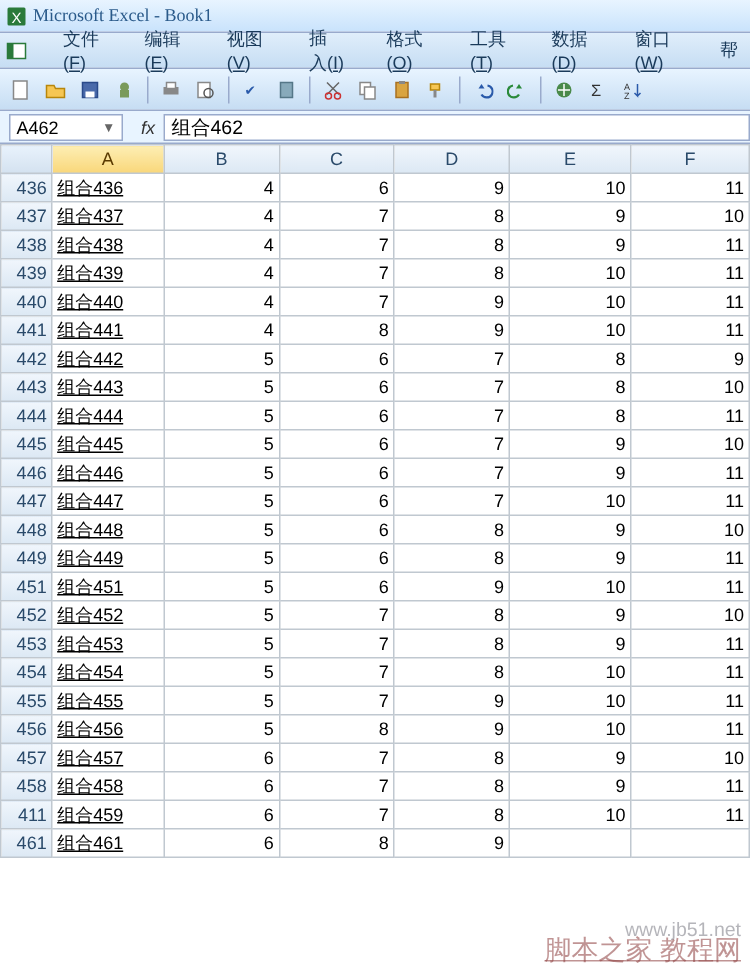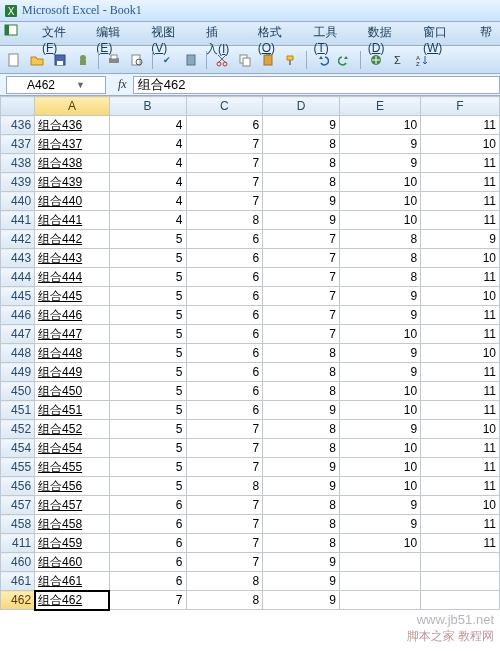--- a/index.html
+++ b/index.html
@@ -1,44 +1,44 @@
 <!DOCTYPE html>
 <html><head>
 <meta charset="utf-8">
 <style>
 * { box-sizing: border-box; margin: 0; padding: 0; }
 body { font-family: "Microsoft YaHei", SimSun, Arial, sans-serif; font-size: 12px; background: #fff; width: 500px; height: 651px; overflow: hidden; position: relative; }
 .titlebar { background: linear-gradient(#e8f4ff, #c9e3fc); height: 22px; display: flex; align-items: center; padding: 0 4px; border-bottom: 1px solid #9ac; }
 .titlebar .icon { width: 14px; height: 14px; margin-right: 4px; }
 .titlebar .title { color: #2a5a8a; font-size: 12px; font-family: Liberation Serif, serif; }
-.menubar { background: linear-gradient(#e0eefb, #c6ddf3); height: 24px; display: flex; padding: 0 4px; border-bottom: 1px solid #9ac; gap: 20px; }
+.menubar { background: linear-gradient(#e0eefb, #c6ddf3); height: 24px; display: flex; align-items: center; padding: 0 4px; border-bottom: 1px solid #9ac; gap: 20px; }
 .menubar .mbtn { width: 18px; height: 16px; display: flex; align-items: center; justify-content: center; }
 .menubar .mitem { padding: 2px 4px; color: #1a3a5a; cursor: pointer; }
 .menubar .mitem .ukey { text-decoration: underline; }
 .toolbar { background: linear-gradient(#e8f4ff, #c6ddf3); height: 28px; display: flex; align-items: center; padding: 0 4px; border-bottom: 1px solid #9ac; gap: 3px; }
 .toolbar .tbtn { width: 20px; height: 20px; display: flex; align-items: center; justify-content: center; border: 1px solid transparent; border-radius: 2px; }
 .toolbar .sep { width: 1px; height: 18px; background: #9ac; margin: 0 2px; }
 .formula-bar { background: #e8f4ff; height: 22px; display: flex; align-items: center; border-bottom: 1px solid #9ac; }
-.name-box { width: 100px; height: 18px; background: #fff; border: 1px solid #9ac; margin: 0 6px; padding: 0 20px; display: flex; align-items: center; font-size: 12px; }
+.name-box { width: 76px; height: 18px; background: #fff; border: 1px solid #9ac; margin: 0 6px; padding: 0 4px; display: flex; align-items: center; font-size: 12px; }
 .name-box .dd { margin-left: auto; font-size: 9px; color: #666; }
-.fx { font-style: italic; font-family: Liberation Serif, serif; padding: 0 6px; color: #333; }
+.fx { font-style: italic; font-family: Liberation Sans, sans-serif; padding: 0 6px; color: #333; }
 .formula-input { flex: 1; height: 18px; background: #fff; border: 1px solid #9ac; padding: 0 4px; display: flex; align-items: center; font-size: 13px; }
 .grid { position: relative; }
 table { border-collapse: collapse; width: 500px; table-layout: fixed; }
 th, td { border: 1px solid #c0c8d0; height: 19px; font-size: 12px; padding: 0 3px; overflow: hidden; white-space: nowrap; }
 th { background: linear-gradient(#f0f6fc, #dce8f4); color: #2a4a6a; font-weight: normal; text-align: center; }
 th.corner { width: 32px; background: linear-gradient(#e8f2fc, #d4e2f0); }
 th.rowh { width: 32px; text-align: right; color: #2a4a6a; background: linear-gradient(#f0f6fc, #dce8f4); }
 th.rowh.sel, th.colh.sel { background: linear-gradient(#fdeeb3, #f9d77a); color: #5a3a00; }
 td.colA { text-align: left; text-decoration: underline; }
 td.num { text-align: right; }
 td.sel { background: #fff; outline: 2px solid #000; outline-offset: -1px; }
 col.cA { width: 70px; } col.cB { width: 72px; } col.cC { width: 72px; } col.cD { width: 72px; } col.cE { width: 76px; } col.cF { width: 74px; }
 .watermark { position: absolute; right: 6px; bottom: 24px; font-size: 13px; color: rgba(120,120,130,0.55); pointer-events: none; margin-top: 48px; }
-.watermark2 { position: absolute; right: 6px; bottom: 6px; font-size: 12px; color: rgba(140,60,60,0.55); pointer-events: none; }
+.watermark2 { position: absolute; right: 6px; bottom: 6px; font-size: 18px; color: rgba(140,60,60,0.55); pointer-events: none; text-decoration: underline; }
 </style>
 </head>
 <body>
 
 <div class="titlebar">
   <span class="icon">
     <svg width="14" height="14" viewBox="0 0 14 14">
         <rect x="1" y="1" width="12" height="12" fill="#2a7a3a" rx="1"></rect>
         <text x="7" y="11" font-size="10" fill="#fff" text-anchor="middle" font-family="Arial">X</text>
       </svg>
@@ -325,47 +325,47 @@
         <tr>
           <th class="rowh">449</th>
           <td class="colA">组合449</td>
           <td class="num">5</td>
           <td class="num">6</td>
           <td class="num">8</td>
           <td class="num">9</td>
           <td class="num">11</td>
         </tr>
         <tr>
-          <th class="rowh">450</th>
-          <td class="colA">组合450</td>
-          <td class="num">5</td>
-          <td class="num">6</td>
-          <td class="num">8</td>
-          <td class="num">10</td>
-          <td class="num">11</td>
-        </tr>
-        <tr>
           <th class="rowh">451</th>
           <td class="colA">组合451</td>
           <td class="num">5</td>
           <td class="num">6</td>
           <td class="num">9</td>
           <td class="num">10</td>
           <td class="num">11</td>
         </tr>
         <tr>
           <th class="rowh">452</th>
           <td class="colA">组合452</td>
           <td class="num">5</td>
           <td class="num">7</td>
           <td class="num">8</td>
           <td class="num">9</td>
           <td class="num">10</td>
         </tr>
         <tr>
+          <th class="rowh">453</th>
+          <td class="colA">组合453</td>
+          <td class="num">5</td>
+          <td class="num">7</td>
+          <td class="num">8</td>
+          <td class="num">9</td>
+          <td class="num">11</td>
+        </tr>
+        <tr>
           <th class="rowh">454</th>
           <td class="colA">组合454</td>
           <td class="num">5</td>
           <td class="num">7</td>
           <td class="num">8</td>
           <td class="num">10</td>
           <td class="num">11</td>
         </tr>
         <tr>
           <th class="rowh">455</th>
@@ -406,41 +406,23 @@
         <tr>
           <th class="rowh">411</th>
           <td class="colA">组合459</td>
           <td class="num">6</td>
           <td class="num">7</td>
           <td class="num">8</td>
           <td class="num">10</td>
           <td class="num">11</td>
         </tr>
         <tr>
-          <th class="rowh">460</th>
-          <td class="colA">组合460</td>
-          <td class="num">6</td>
-          <td class="num">7</td>
-          <td class="num">9</td>
-          <td class="num"></td>
-          <td class="num"></td>
-        </tr>
-        <tr>
           <th class="rowh">461</th>
           <td class="colA">组合461</td>
           <td class="num">6</td>
-          <td class="num">8</td>
-          <td class="num">9</td>
-          <td class="num"></td>
-          <td class="num"></td>
-        </tr>
-        <tr>
-          <th class="rowh sel">462</th>
-          <td class="colA sel">组合462</td>
-          <td class="num">7</td>
           <td class="num">8</td>
           <td class="num">9</td>
           <td class="num"></td>
           <td class="num"></td>
         </tr>
       </tbody>
   </table>
 </div>
 
 <div class="watermark">www.jb51.net</div>

